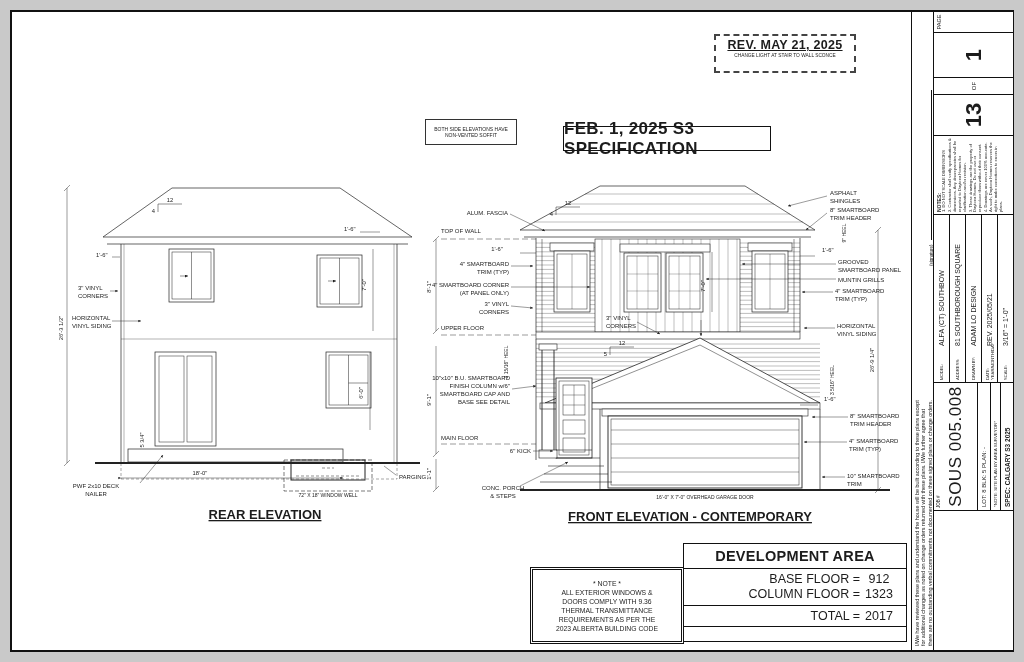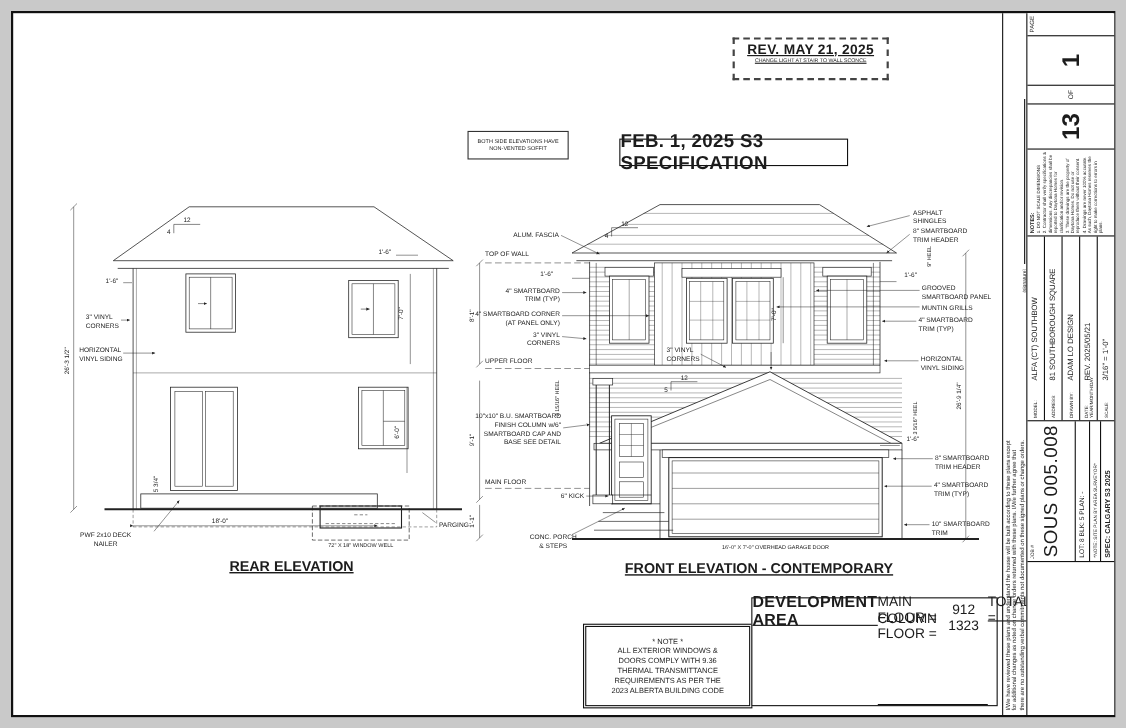--- a/index.html
+++ b/index.html
@@ -6,28 +6,28 @@
     font-family:"Liberation Sans",sans-serif;color:#1c1c1c;}
   .sheet{position:absolute;left:10px;top:10px;width:1000px;height:638px;background:#fff;border:2px solid #111;}
   svg text{fill:#1c1c1c;stroke:none;font-family:"Liberation Sans",sans-serif;}
   .lbl{font-size:6px;} .dim{font-size:5.8px;} .tiny{font-size:5px;} .ttl{font-size:13px;font-weight:bold;text-decoration:underline;}
   .abs{position:absolute;}
   
   .box-soffit{left:425px;top:119px;width:90px;height:24px;border:1px solid #333;font-size:5px;line-height:6px;
     display:flex;flex-direction:column;justify-content:center;text-align:center;background:#fff;}
   .box-spec{left:563px;top:126px;width:206px;height:23px;border:1.5px solid #111;display:flex;align-items:center;
     justify-content:center;font-size:17px;letter-spacing:.3px;background:#fff;font-weight:600;}
-  .box-rev{left:666px;top:34px;width:138px;height:33px;border:2px dashed #444;background:#fff;text-align:center;padding-top:2px;text-decoration:underline;}
+  .box-rev{left:714px;top:34px;width:138px;height:33px;border:2px dashed #444;background:#fff;text-align:center;padding-top:2px;}
   .box-rev .rt{font-size:12.5px;font-weight:600;text-decoration:underline;letter-spacing:.3px;}
   .box-rev .rs{font-size:4.8px;margin-top:1px;}
   
   .box-note{left:530px;top:567px;width:148px;height:71px;border:3px double #111;background:#fff;
     display:flex;flex-direction:column;justify-content:center;text-align:center;font-size:6.8px;line-height:9px;}
   
-  .box-dev{left:683px;top:543px;width:222px;height:97px;border:1.5px solid #111;background:#fff;display:flex;flex-direction:row;}
+  .box-dev{left:683px;top:543px;width:222px;height:97px;border:1.5px solid #111;background:#fff;display:flex;flex-direction:column;}
   .dev-h{height:24px;border-bottom:1.5px solid #111;display:flex;align-items:center;justify-content:center;
     font-size:14.5px;font-weight:bold;letter-spacing:.3px;}
   .dev-row{display:flex;justify-content:flex-end;align-items:center;font-size:12.5px;padding-right:8px;}
   .dev-row .v{width:38px;text-align:center;}
   .dev-sec1{border-bottom:1.5px solid #111;padding:2px 0 4px 0;}
   .dev-sec1 .dev-row{height:15px;}
   .dev-tot{height:20px;border-bottom:1.5px solid #111;}
   .dev-gar{flex:1;}
   
   .tb-legal{left:911px;top:12px;width:22px;height:638px;border-left:1px solid #111;}
@@ -306,21 +306,21 @@
   <div>DOORS COMPLY WITH 9.36</div>
   <div>THERMAL TRANSMITTANCE</div>
   <div>REQUIREMENTS AS PER THE</div>
   <div>2023 ALBERTA BUILDING CODE</div>
 </div>
 
 <div class="abs box-dev">
   <div class="dev-h">DEVELOPMENT AREA</div>
   <div class="dev-sec1">
     <div class="dev-row">
-      <span>MAIN FLOOR =</span>
+      <span>BASE FLOOR =</span>
       <span class="v">912</span>
     </div>
     <div class="dev-row">
       <span>COLUMN FLOOR =</span>
       <span class="v">1323</span>
     </div>
   </div>
   <div class="dev-row dev-tot">
     <span>TOTAL =</span>
     <span class="v">2017</span>

